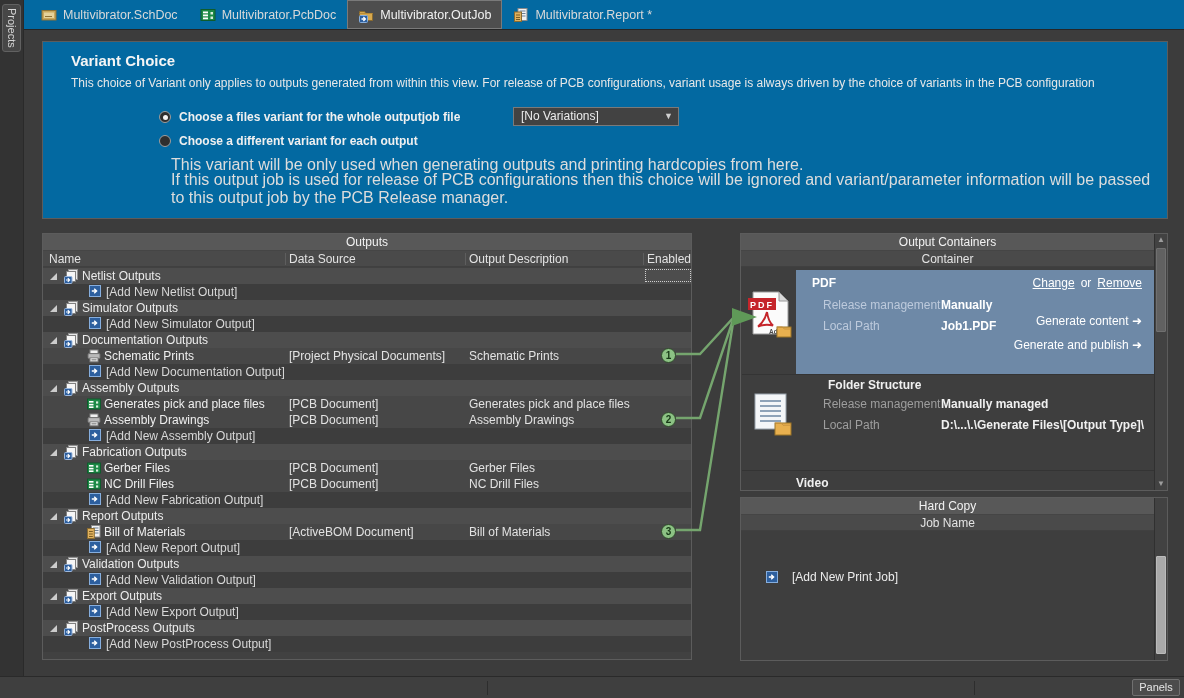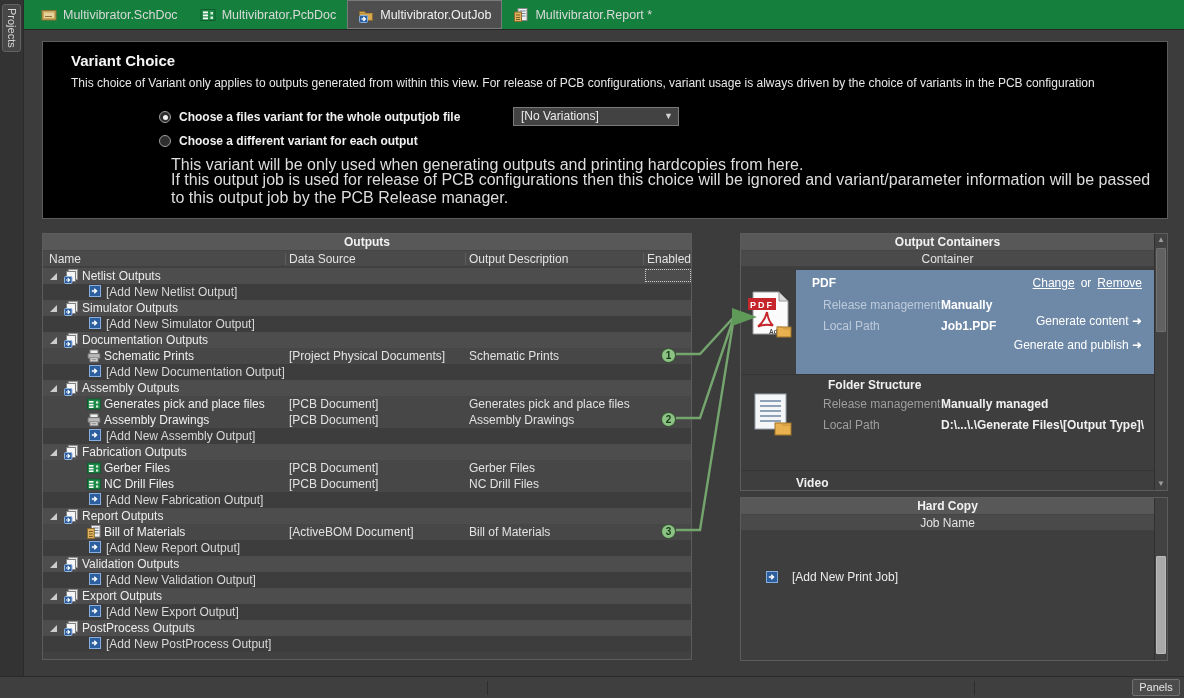--- a/index.html
+++ b/index.html
@@ -10,50 +10,50 @@
   
   .left-strip { position:absolute; left:0; top:0; width:24px; height:676px;
     background:#333333; border-right:1px solid #2a2a2a; }
   .proj-tab { position:absolute; left:2px; top:4px; width:19px; height:48px;
     background:#474747; border:1px solid #616161; border-radius:3px;
     writing-mode:vertical-rl; text-align:center; font-size:11px; color:#d6d6d6;
     line-height:17px; }
 
   
   .tabbar { position:absolute; left:24px; top:0; width:1160px; height:29px;
-    background:#15803d; display:flex; align-items:stretch; padding-left:6px; }
+    background:#0369a1; display:flex; align-items:stretch; padding-left:6px; }
   .tab { display:flex; align-items:center; gap:6px; padding:0 11px;
     font-size:12.5px; color:#d9d9d9; cursor:default; }
   .tab.active { background:#4e4e4e; box-shadow:inset 0 0 0 1px #7a7a7a; color:#f2f2f2; }
   .tab .tabicon { display:flex; width:16px; height:16px; }
 
   
   .main { position:absolute; left:24px; top:29px; width:1160px; height:647px;
     background:#3c3c3c; border-top:1px solid #262626; }
 
   
   .variant { position:absolute; left:18px; top:11px; width:1126px; height:178px;
-    background:#000000; border:1px solid #5c5c5c; }
+    background:#0369a1; border:1px solid #5c5c5c; }
   .variant h1 { position:absolute; left:28px; top:10px; font-size:15px; color:#f5f5f5; }
   .variant .desc { position:absolute; left:28px; top:34px; font-size:12px; color:#e8e8e8; }
   .radio-row { position:absolute; left:116px; display:flex; align-items:center; gap:8px; }
   .radio { width:12px; height:12px; border-radius:50%; border:1px solid #9d9d9d;
     background:#2e2e2e; position:relative; flex:0 0 auto; }
   .radio.sel::after { content:""; position:absolute; left:2.5px; top:2.5px; width:5px; height:5px;
     border-radius:50%; background:#f4f4f4; }
   .radio-lbl { font-size:12px; font-weight:bold; color:#f0f0f0; }
   .dropdown { position:absolute; left:470px; top:65px; width:166px; height:19px;
     background:#424242; border:1px solid #7a7a7a; color:#ececec; font-size:12px;
     padding:1px 20px 0 7px; }
   .dropdown .dd-arrow { position:absolute; right:5px; top:3px; font-size:9px; color:#d0d0d0; }
   .note { position:absolute; left:128px; font-size:16px; color:#dddddd; }
 
   
   .bar-title { height:17px; background:#585858; border-bottom:1px solid #454545;
-    text-align:center; font-size:12px; font-weight:bold; color:#f2f2f2; line-height:17px; }
+    text-align:center; font-size:12px; font-weight:normal; color:#f2f2f2; line-height:17px; }
   .bar-sub { height:16px; background:#4a4a4a; border-bottom:1px solid #404040;
     font-size:12px; color:#e3e3e3; line-height:16px; }
 
   
   .outputs { position:absolute; left:18px; top:203px; width:650px; height:427px;
     background:#414141; border:1px solid #5c5c5c; }
   .colhdr { position:relative; }
   .colhdr span { position:absolute; top:0; }
   .colhdr .c1{ left:6px; } .colhdr .c2{ left:246px; } .colhdr .c3{ left:426px; } .colhdr .c4{ left:604px; }
   .colhdr i { position:absolute; top:2px; width:1px; height:12px; background:#5e5e5e; }

